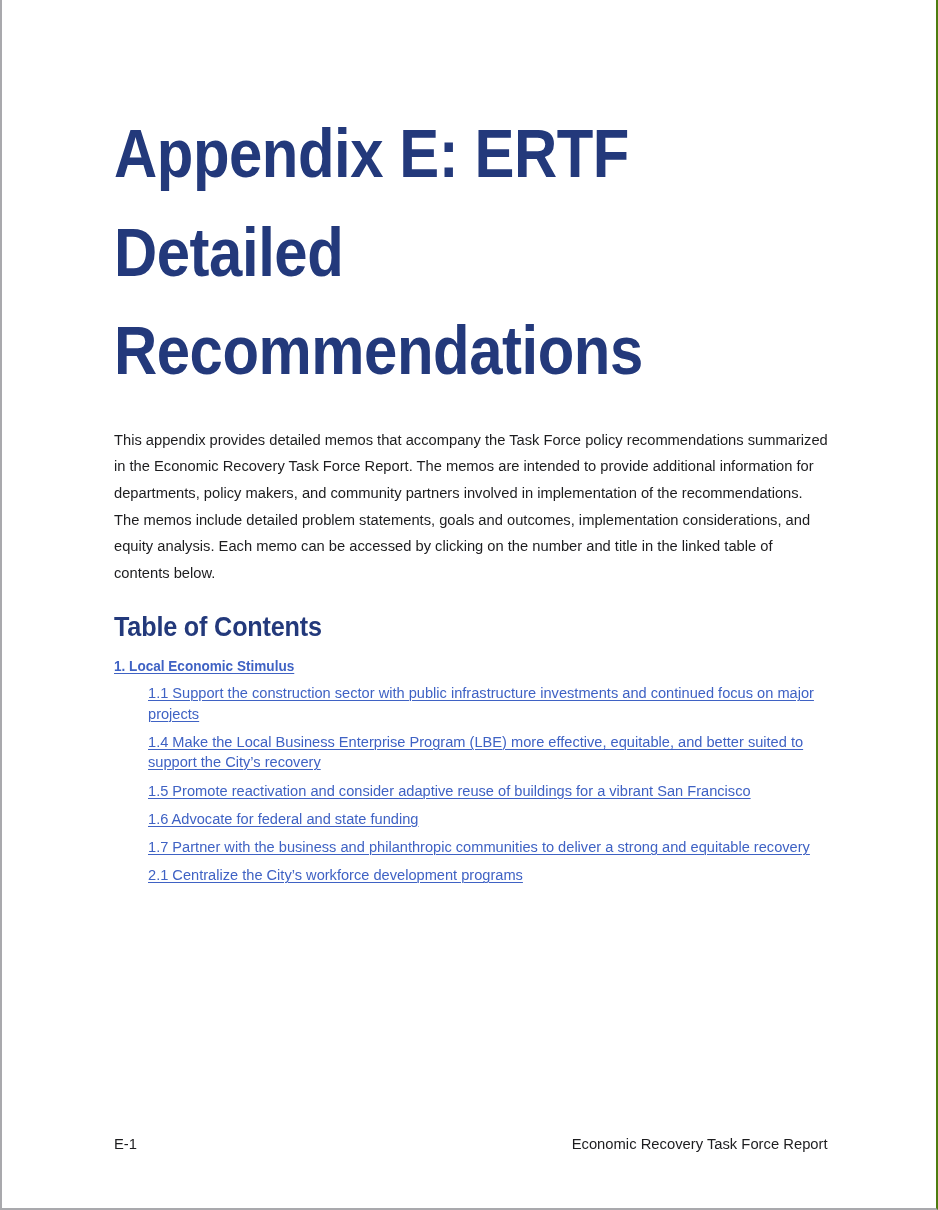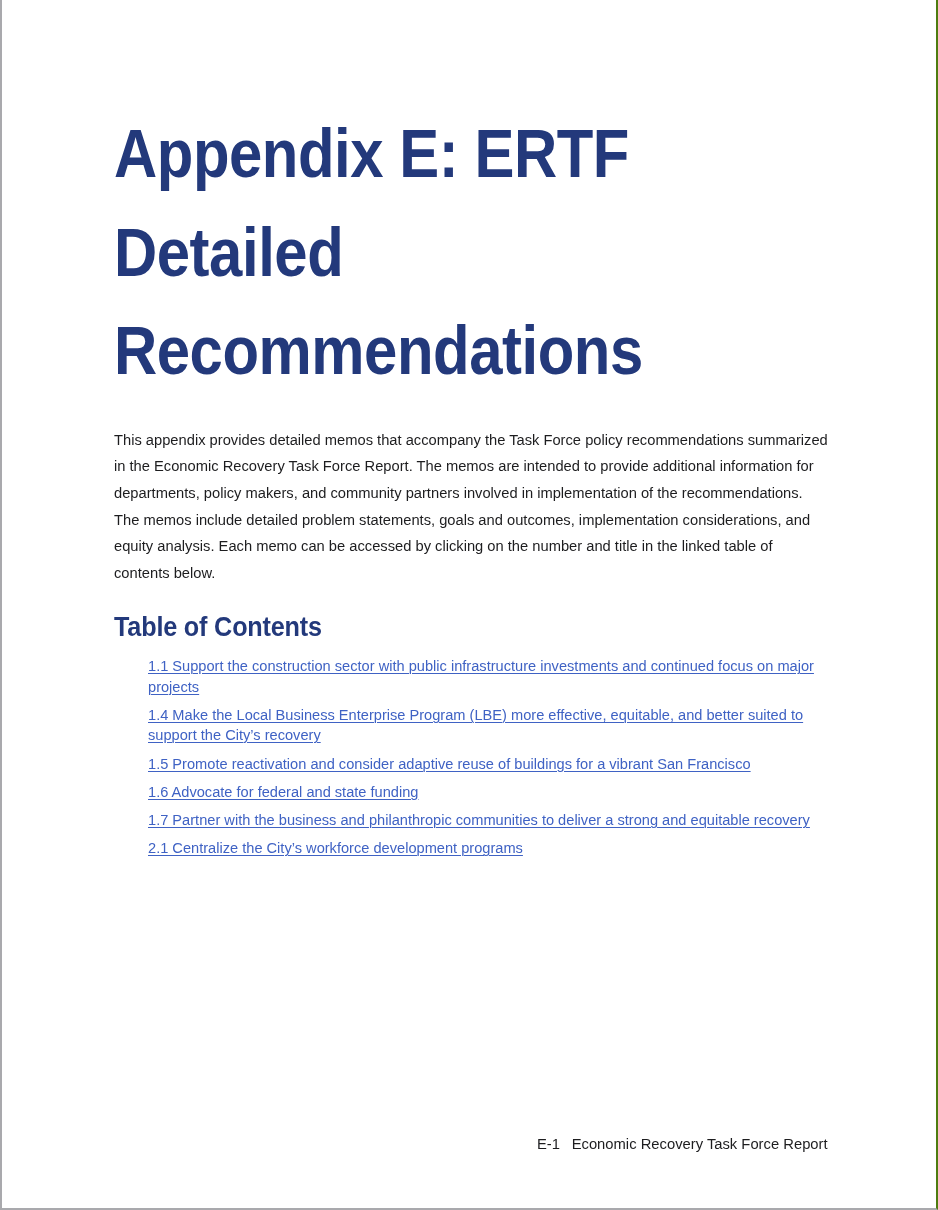--- a/index.html
+++ b/index.html
@@ -114,21 +114,21 @@
     cursor: pointer;
   }
 
   
   .footer {
     position: absolute;
     left: 112px;
     right: 108px;
     top: 1133px;
     display: flex;
-    justify-content: flex-end;
+    justify-content: space-between;
     align-items: baseline;
     color: #1d1d1f;
     font-size: 15.4px;
     line-height: 22px;
   }
   .footer-left { transform: scaleX(0.96); transform-origin: left top; }
   .footer-right { transform: scaleX(0.96); transform-origin: right top; }
 </style>
 </head>
 <body>
@@ -138,20 +138,23 @@
   <div class="content">
 
     <h1 class="doc-title">Appendix E: ERTF Detailed Recommendations</h1>
 
     <p class="intro">This appendix provides detailed memos that accompany the Task Force policy recommendations summarized in the Economic Recovery Task Force Report. The memos are intended to provide additional information for departments, policy makers, and community partners involved in implementation of the recommendations. The memos include detailed problem statements, goals and outcomes, implementation considerations, and equity analysis. Each memo can be accessed by clicking on the number and title in the linked table of contents below.</p>
 
     <h2 class="toc-heading">Table of Contents</h2>
 
     <nav class="toc">
 
+      <div class="toc-section-wrap">
+        <a class="toc-section">1. Local Economic Stimulus</a>
+      </div>
       <div class="toc-entry">
         <span class="link">1.1 Support the construction sector with public infrastructure investments and continued focus on major projects</span>
       </div>
       <div class="toc-entry">
         <span class="link">1.4 Make the Local Business Enterprise Program (LBE) more effective, equitable, and better suited to support the City’s recovery</span>
       </div>
       <div class="toc-entry">
         <span class="link">1.5 Promote reactivation and consider adaptive reuse of buildings for a vibrant San Francisco</span>
       </div>
       <div class="toc-entry">

